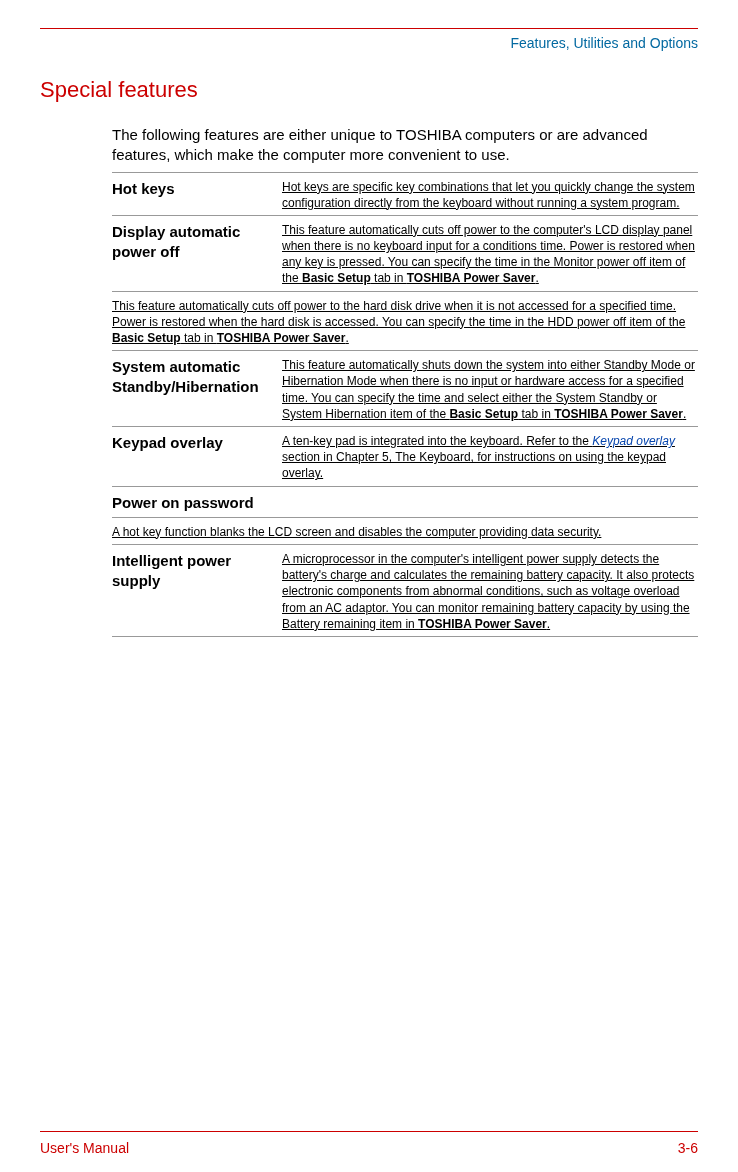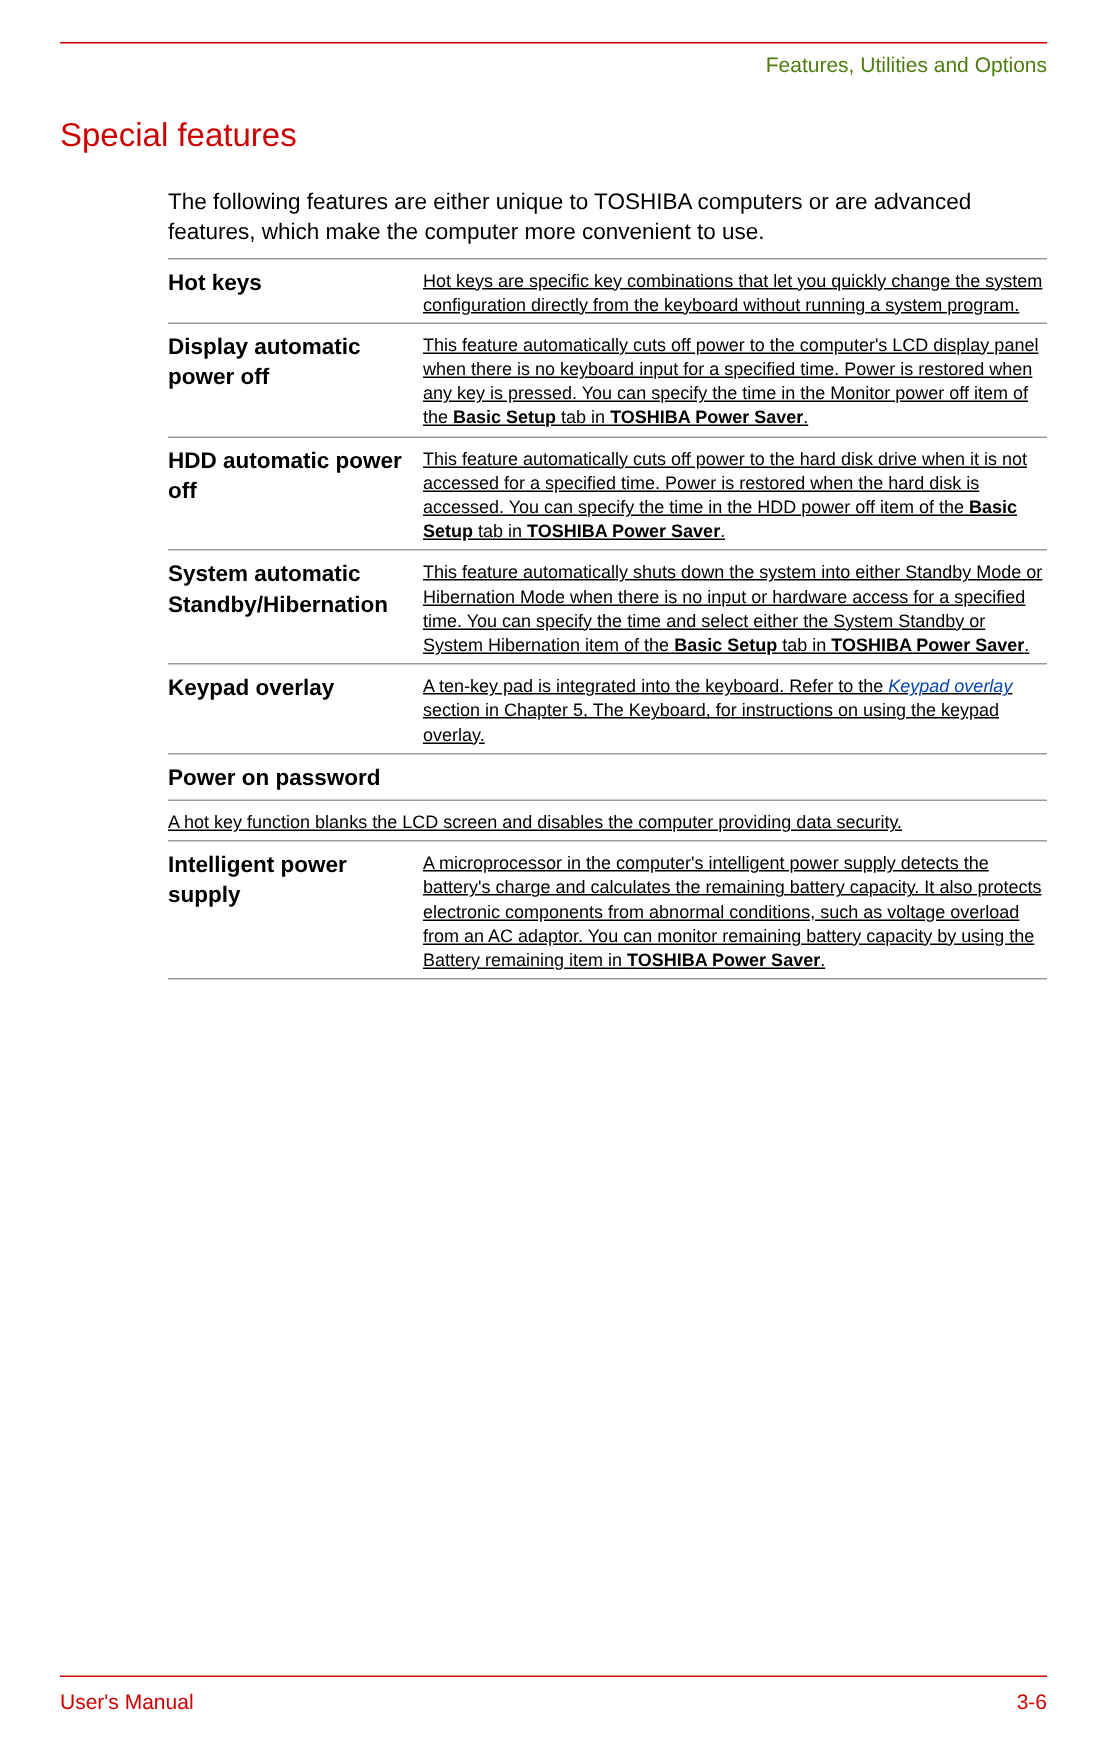--- a/index.html
+++ b/index.html
@@ -11,21 +11,21 @@
     position: relative;
     padding: 20px 40px 30px 40px;
   }
   .top-rule {
     height: 1px;
     background: #c00;
     margin-top: 8px;
   }
   .header-text {
     text-align: right;
-    color: #4d7c0f;
+    color: #0369a1;
     font-size: 14px;
     margin-top: 6px;
   }
   .section-title {
     color: #c00;
     font-weight: normal;
     font-size: 22px;
     margin-top: 26px;
     margin-bottom: 22px;
   }
@@ -58,21 +58,21 @@
     font-size: 12px;
     line-height: 1.35;
     text-decoration: underline;
   }
   .fdesc .b { font-weight: bold; }
   .fdesc .it-link { font-style: italic; color: #0645ad; }
   .footer {
     position: absolute;
     left: 40px;
     right: 40px;
-    bottom: 30px;
+    bottom: 16px;
   }
   .bottom-rule {
     height: 1px;
     background: #c00;
     margin-bottom: 8px;
   }
   .footer-row {
     display: flex;
     justify-content: space-between;
     color: #c00;
@@ -93,26 +93,25 @@
   <div class="features">
 
     <div class="frow">
       <div class="fname">Hot keys</div>
       <div class="fdesc">Hot keys are specific key combinations that let you quickly change the system configuration directly from the keyboard without running a system program.</div>
     </div>
 
     <div class="frow">
       <div class="fname">Display automatic power off</div>
       <div class="fdesc">
-        <span>This feature automatically cuts off power to the computer's LCD display panel when there is no keyboard input for a specified time. Power is restored when any key is pressed. You can specify the time in the Monitor power off item of the </span><span class="b">Basic Setup</span><span> tab in </span><span class="b">TOSHIBA Power Saver</span><span>.</span>
+        <span>This feature automatically cuts off power to the computer's LCD display panel when there is no keyboard input for a conditions time. Power is restored when any key is pressed. You can specify the time in the Monitor power off item of the </span><span class="b">Basic Setup</span><span> tab in </span><span class="b">TOSHIBA Power Saver</span><span>.</span>
       </div>
     </div>
 
     <div class="frow">
-      <div class="fname">HDD automatic power off</div>
       <div class="fdesc">
         <span>This feature automatically cuts off power to the hard disk drive when it is not accessed for a specified time. Power is restored when the hard disk is accessed. You can specify the time in the HDD power off item of the </span><span class="b">Basic Setup</span><span> tab in </span><span class="b">TOSHIBA Power Saver</span><span>.</span>
       </div>
     </div>
 
     <div class="frow">
       <div class="fname">System automatic Standby/Hibernation</div>
       <div class="fdesc">
         <span>This feature automatically shuts down the system into either Standby Mode or Hibernation Mode when there is no input or hardware access for a specified time. You can specify the time and select either the System Standby or System Hibernation item of the </span><span class="b">Basic Setup</span><span> tab in </span><span class="b">TOSHIBA Power Saver</span><span>.</span>
       </div>

